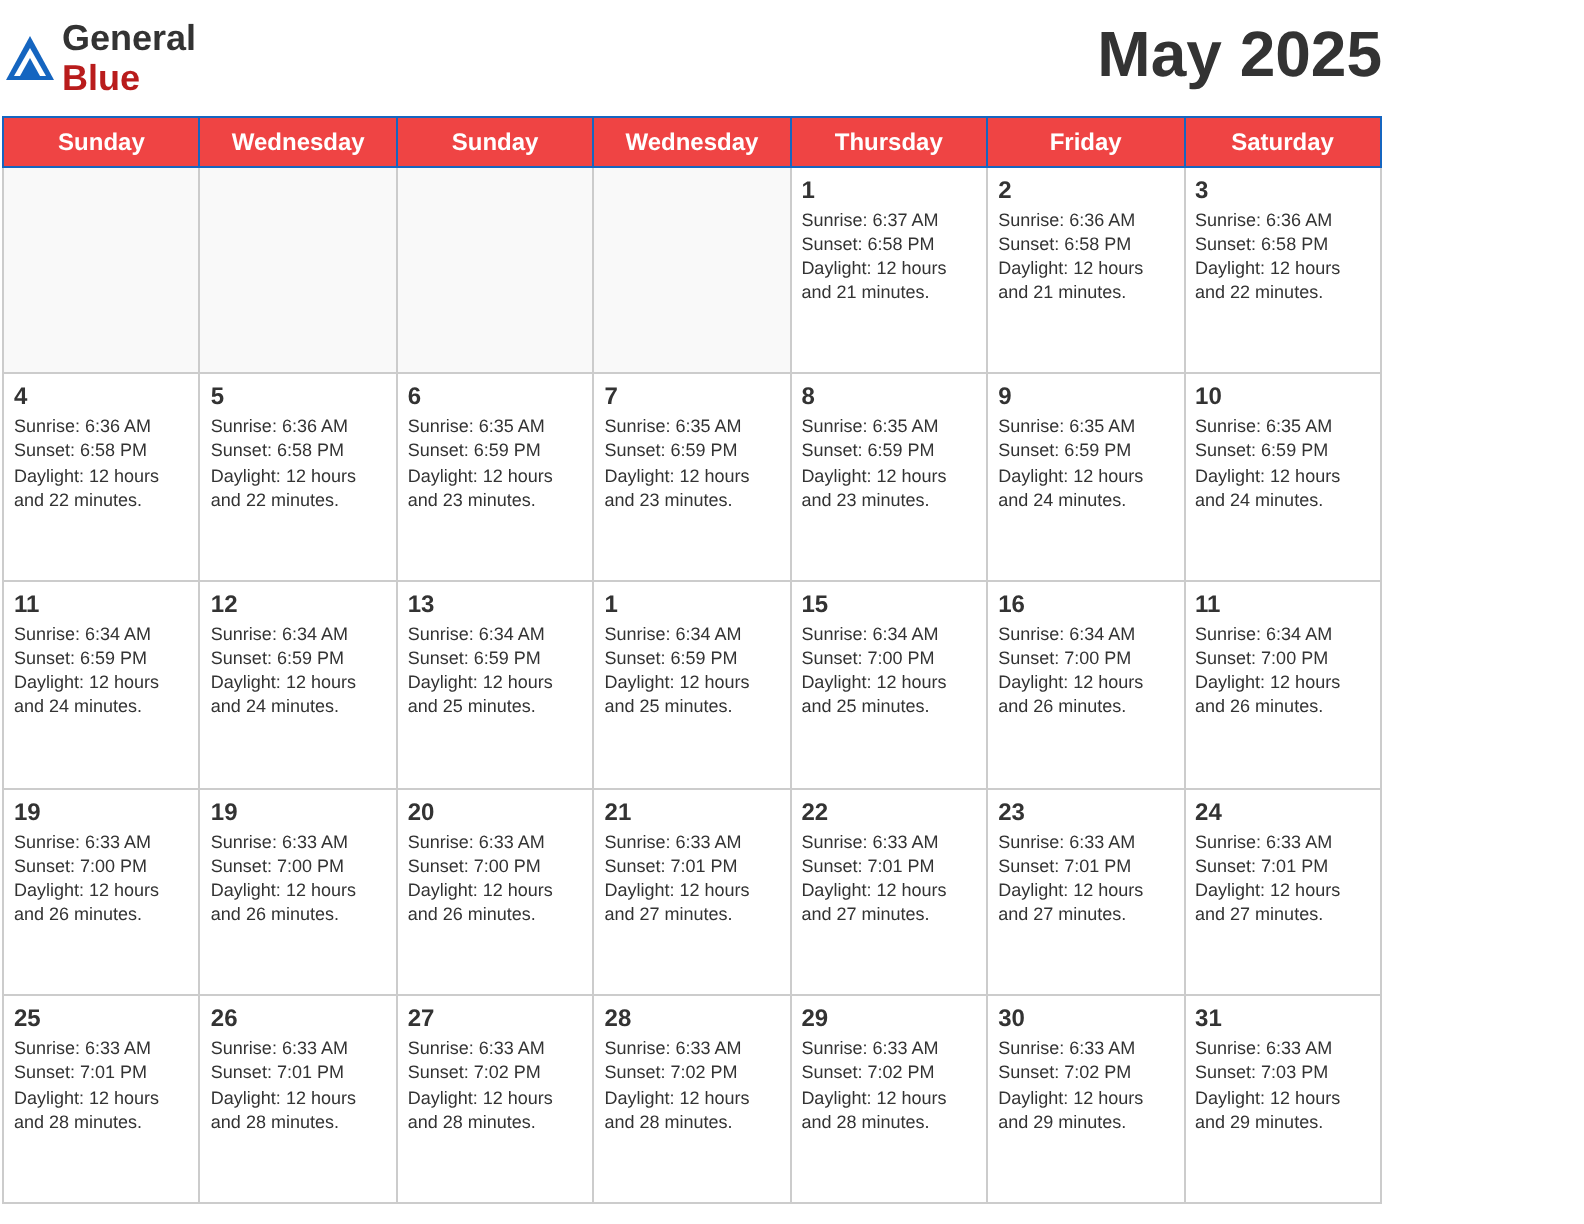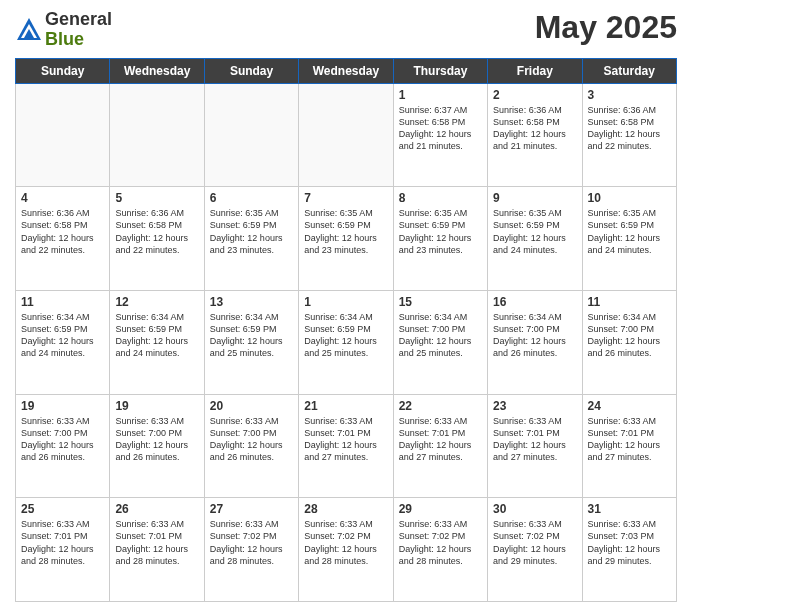--- a/index.html
+++ b/index.html
@@ -6,41 +6,41 @@
     body {
       font-family: Arial, sans-serif;
       background: #fff;
       width: 792px;
       height: 612px;
       overflow: hidden;
     }
     .page {
       width: 692px;
       height: 612px;
-      padding: 10px 15px;
+      padding: 10px 1px;
       display: flex;
       flex-direction: column;
     }
     .header {
       display: flex;
       justify-content: space-between;
       align-items: flex-start;
       margin-bottom: 8px;
     }
     .logo {
       display: flex;
       align-items: center;
     }
     .logo-text {
       font-size: 18px;
       font-weight: bold;
       line-height: 1.1;
     }
     .logo-general { color: #333; }
-    .logo-blue { color: #4d7c0f; }
+    .logo-blue { color: #b91c1c; }
     .logo-icon {
       width: 28px;
       height: 28px;
       margin-right: 2px;
       flex-shrink: 0;
     }
     .title-block {
       text-align: right;
     }
     .month-title {
@@ -54,21 +54,21 @@
       color: #333;
     }
     .calendar {
       flex: 1;
       border: 1px solid #ccc;
       border-collapse: collapse;
       width: 100%;
       table-layout: fixed;
     }
     .calendar th {
-      background-color: #404040;
+      background-color: #ef4444;
       color: #fff;
       font-size: 12px;
       font-weight: bold;
       text-align: center;
       padding: 5px 3px;
       border: 1px solid #1565c0;
     }
     .calendar td {
       vertical-align: top;
       padding: 4px 5px;

